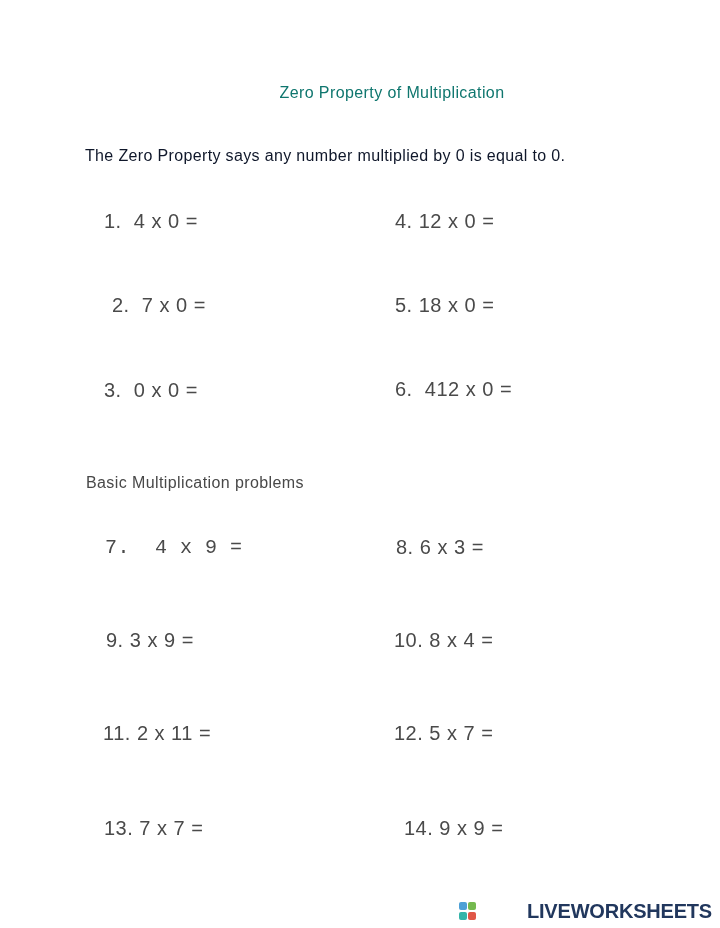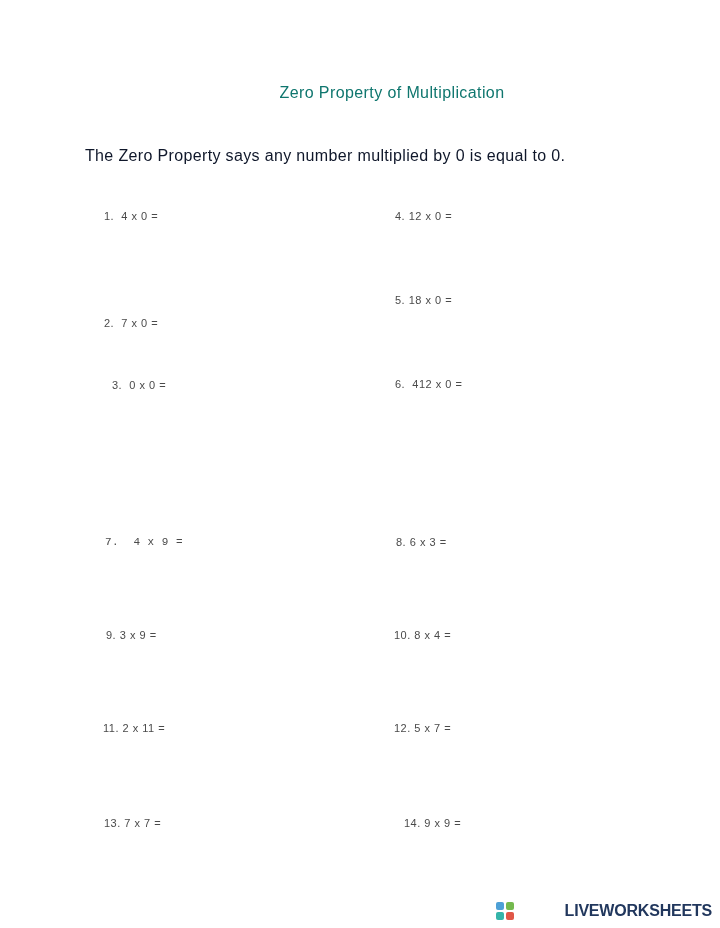--- a/index.html
+++ b/index.html
@@ -39,21 +39,21 @@
   .section-heading {
     position: absolute;
     left: 86px;
     font-size: 16px;
     letter-spacing: 0.4px;
     color: #484848;
     white-space: pre;
   }
   .prob {
     position: absolute;
-    font-size: 11px;
+    font-size: 20px;
     letter-spacing: 0.5px;
     color: #4a4a4a;
     white-space: pre;
   }
   .footer-logo {
     position: absolute;
     right: 8px;
     bottom: 7px;
     display: flex;
     align-items: center;
@@ -66,45 +66,46 @@
     grid-template-columns: 8px 8px;
     grid-template-rows: 8px 8px;
     gap: 1.5px;
   }
   .logo-sq {
     width: 8px;
     height: 8px;
     border-radius: 2px;
   }
   .wordmark {
-    font-size: 16px;
+    font-size: 20px;
     font-weight: 700;
     letter-spacing: -0.2px;
     line-height: 20px;
     margin-left: 48px;
   }
 </style>
 </head>
 <body>
 
 <div class="page">
 
   <div class="title">Zero Property of Multiplication</div>
 
   <div class="intro">The Zero Property says any number multiplied by 0 is equal to 0.</div>
 
   <span class="prob" style="left:104px; top:210px;">1.  4 x 0 =</span>
   <span class="prob" style="left:395px; top:210px;">4. 12 x 0 =</span>
 
-  <span class="prob" style="left:104px; top:294px;margin-top:23px;">2.  7 x 0 =</span>
+  <span class="prob" style="left:112px; top:294px;">2.  7 x 0 =</span>
   <span class="prob" style="left:395px; top:294px;">5. 18 x 0 =</span>
 
-  <span class="prob" style="left:112px; top:379px;">3.  0 x 0 =</span>
+  <span class="prob" style="left:104px; top:379px;">3.  0 x 0 =</span>
   <span class="prob" style="left:395px; top:378px;">6.  412 x 0 =</span>
 
+  <div class="section-heading" style="top:474px;">Basic Multiplication problems</div>
 
   <span class="prob" style="left:105px; top:536px;font-family:Liberation Mono, monospace;">7.  4 x 9 =</span>
   <span class="prob" style="left:396px; top:536px;">8. 6 x 3 =</span>
 
   <span class="prob" style="left:106px; top:629px;">9. 3 x 9 =</span>
   <span class="prob" style="left:394px; top:629px;">10. 8 x 4 =</span>
 
   <span class="prob" style="left:103px; top:722px;text-align:right;">11. 2 x 11 =</span>
   <span class="prob" style="left:394px; top:722px;">12. 5 x 7 =</span>
 

